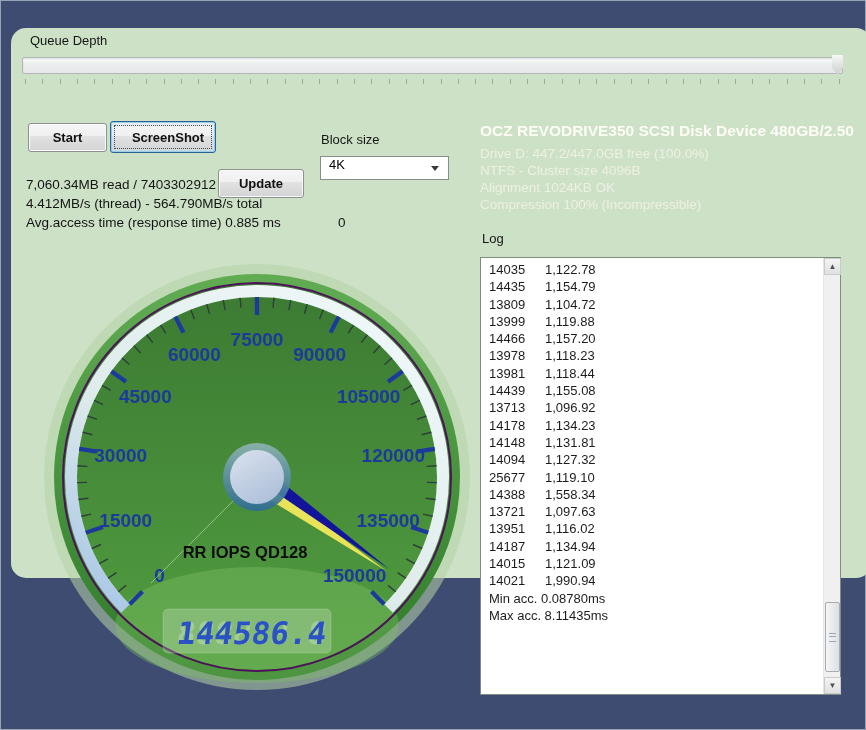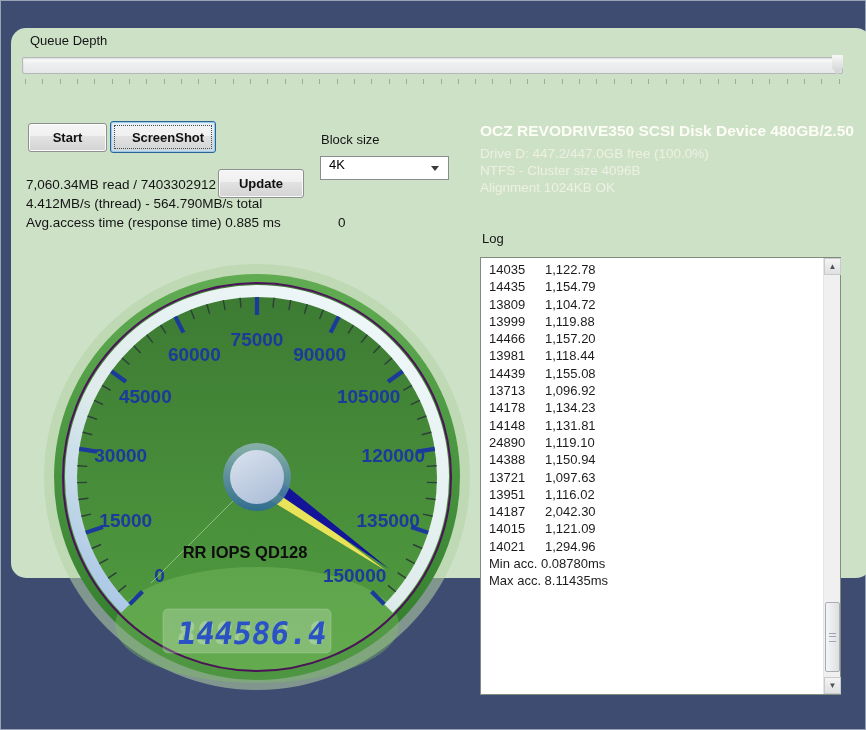--- a/index.html
+++ b/index.html
@@ -155,42 +155,45 @@
     <div class="stat" style="top:149px;">7,060.34MB read / 7403302912</div>
     <div class="stat" style="top:168px;">4.412MB/s (thread) - 564.790MB/s total</div>
     <div class="stat" style="top:187px;">Avg.access time (response time) 0.885 ms</div>
     <div class="stat" style="left:327px;top:187px;">0</div>
 
     <div class="drive-title">OCZ REVODRIVE350 SCSI Disk Device 480GB/2.50</div>
     <div class="drive-lines" id="drive-lines">
         <div>Drive D: 447.2/447.0GB free (100.0%)</div>
         <div>NTFS - Cluster size 4096B</div>
         <div>Alignment 1024KB OK</div>
+        <div>Compression 100% (Incompressible)</div>
       </div>
 
     <div class="lbl" style="left:471px;top:203px;">Log</div>
     <div class="listbox">
       <div class="log-rows" id="log-rows">
           <div><span class="c1">14035</span><span>1,122.78</span></div>
           <div><span class="c1">14435</span><span>1,154.79</span></div>
           <div><span class="c1">13809</span><span>1,104.72</span></div>
           <div><span class="c1">13999</span><span>1,119.88</span></div>
           <div><span class="c1">14466</span><span>1,157.20</span></div>
+          <div><span class="c1">13978</span><span>1,118.23</span></div>
           <div><span class="c1">13981</span><span>1,118.44</span></div>
           <div><span class="c1">14439</span><span>1,155.08</span></div>
           <div><span class="c1">13713</span><span>1,096.92</span></div>
           <div><span class="c1">14178</span><span>1,134.23</span></div>
           <div><span class="c1">14148</span><span>1,131.81</span></div>
-          <div><span class="c1">24890</span><span>1,119.10</span></div>
-          <div><span class="c1">14388</span><span>1,150.94</span></div>
+          <div><span class="c1">14094</span><span>1,127.32</span></div>
+          <div><span class="c1">25677</span><span>1,119.10</span></div>
+          <div><span class="c1">14388</span><span>1,558.34</span></div>
           <div><span class="c1">13721</span><span>1,097.63</span></div>
           <div><span class="c1">13951</span><span>1,116.02</span></div>
-          <div><span class="c1">14187</span><span>2,042.30</span></div>
+          <div><span class="c1">14187</span><span>1,134.94</span></div>
           <div><span class="c1">14015</span><span>1,121.09</span></div>
-          <div><span class="c1">14021</span><span>1,294.96</span></div>
+          <div><span class="c1">14021</span><span>1,990.94</span></div>
           <div>Min acc. 0.08780ms</div>
           <div>Max acc. 8.11435ms</div>
         </div>
       <div class="scrollbar">
         <div class="sb-btn sb-up">▲</div>
         <div class="sb-thumb">
             <div class="sb-grip"></div>
           </div>
         <div class="sb-btn sb-down">▼</div>
       </div>

